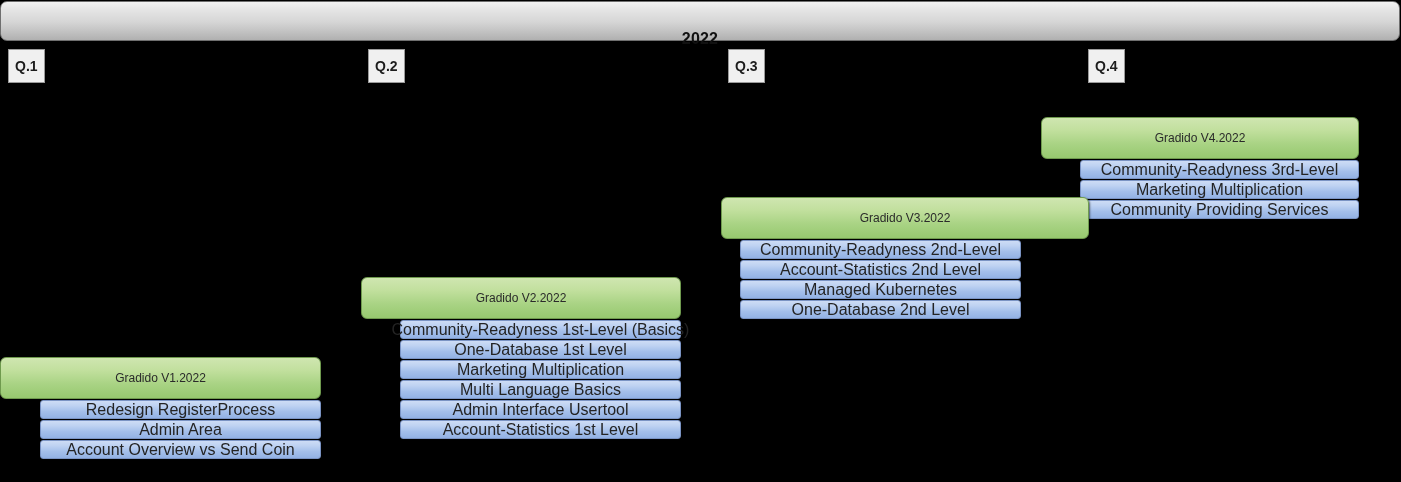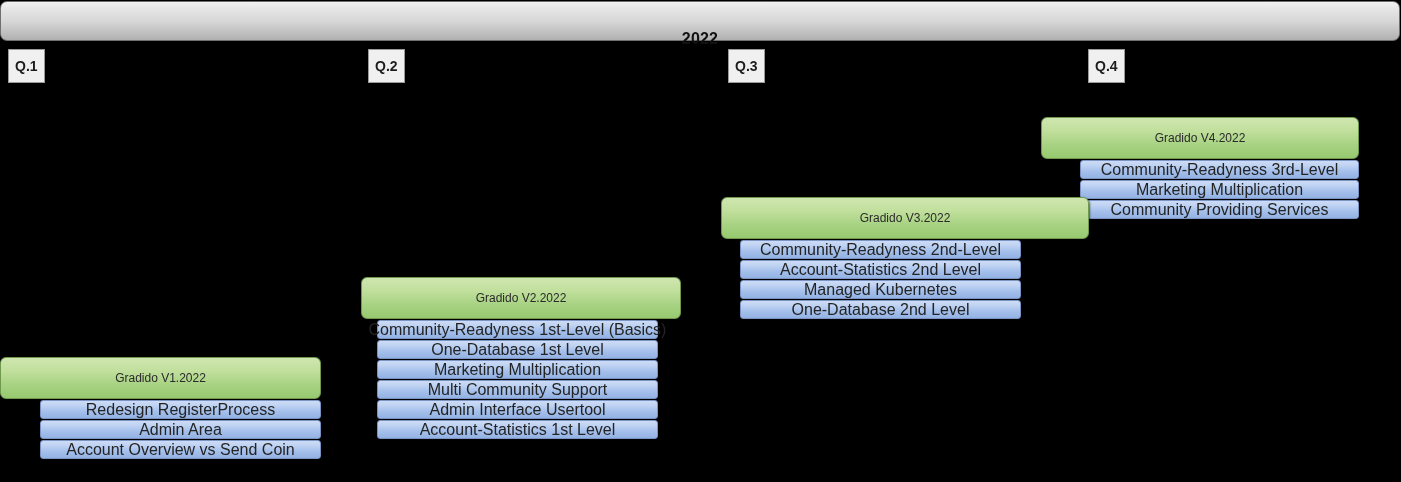--- a/index.html
+++ b/index.html
@@ -139,25 +139,25 @@
     <div class="task-item">Account-Statistics 2nd Level</div>
     <div class="task-item">Managed Kubernetes</div>
     <div class="task-item">One-Database 2nd Level</div>
   </div>
 </div>
 
 <div class="release-group" style="left:361px; top:277px; width:320px;">
   <div class="release-header" style="width:320px;">
     <span>Gradido V2.2022</span>
   </div>
-  <div class="task-list" style="margin-left:16px; width:281px;">
+  <div class="task-list" style="margin-left:39px; width:281px;">
     <div class="task-item">Community-Readyness 1st-Level (Basics)</div>
     <div class="task-item">One-Database 1st Level</div>
     <div class="task-item">Marketing Multiplication</div>
-    <div class="task-item">Multi Community Support</div>
+    <div class="task-item">Multi Language Basics</div>
     <div class="task-item">Admin Interface Usertool</div>
     <div class="task-item">Account-Statistics 1st Level</div>
   </div>
 </div>
 
 <div class="release-group" style="left:0px; top:357px; width:321px;">
   <div class="release-header" style="width:321px;">
     <span>Gradido V1.2022</span>
   </div>
   <div class="task-list" style="margin-left:40px; width:281px;">

